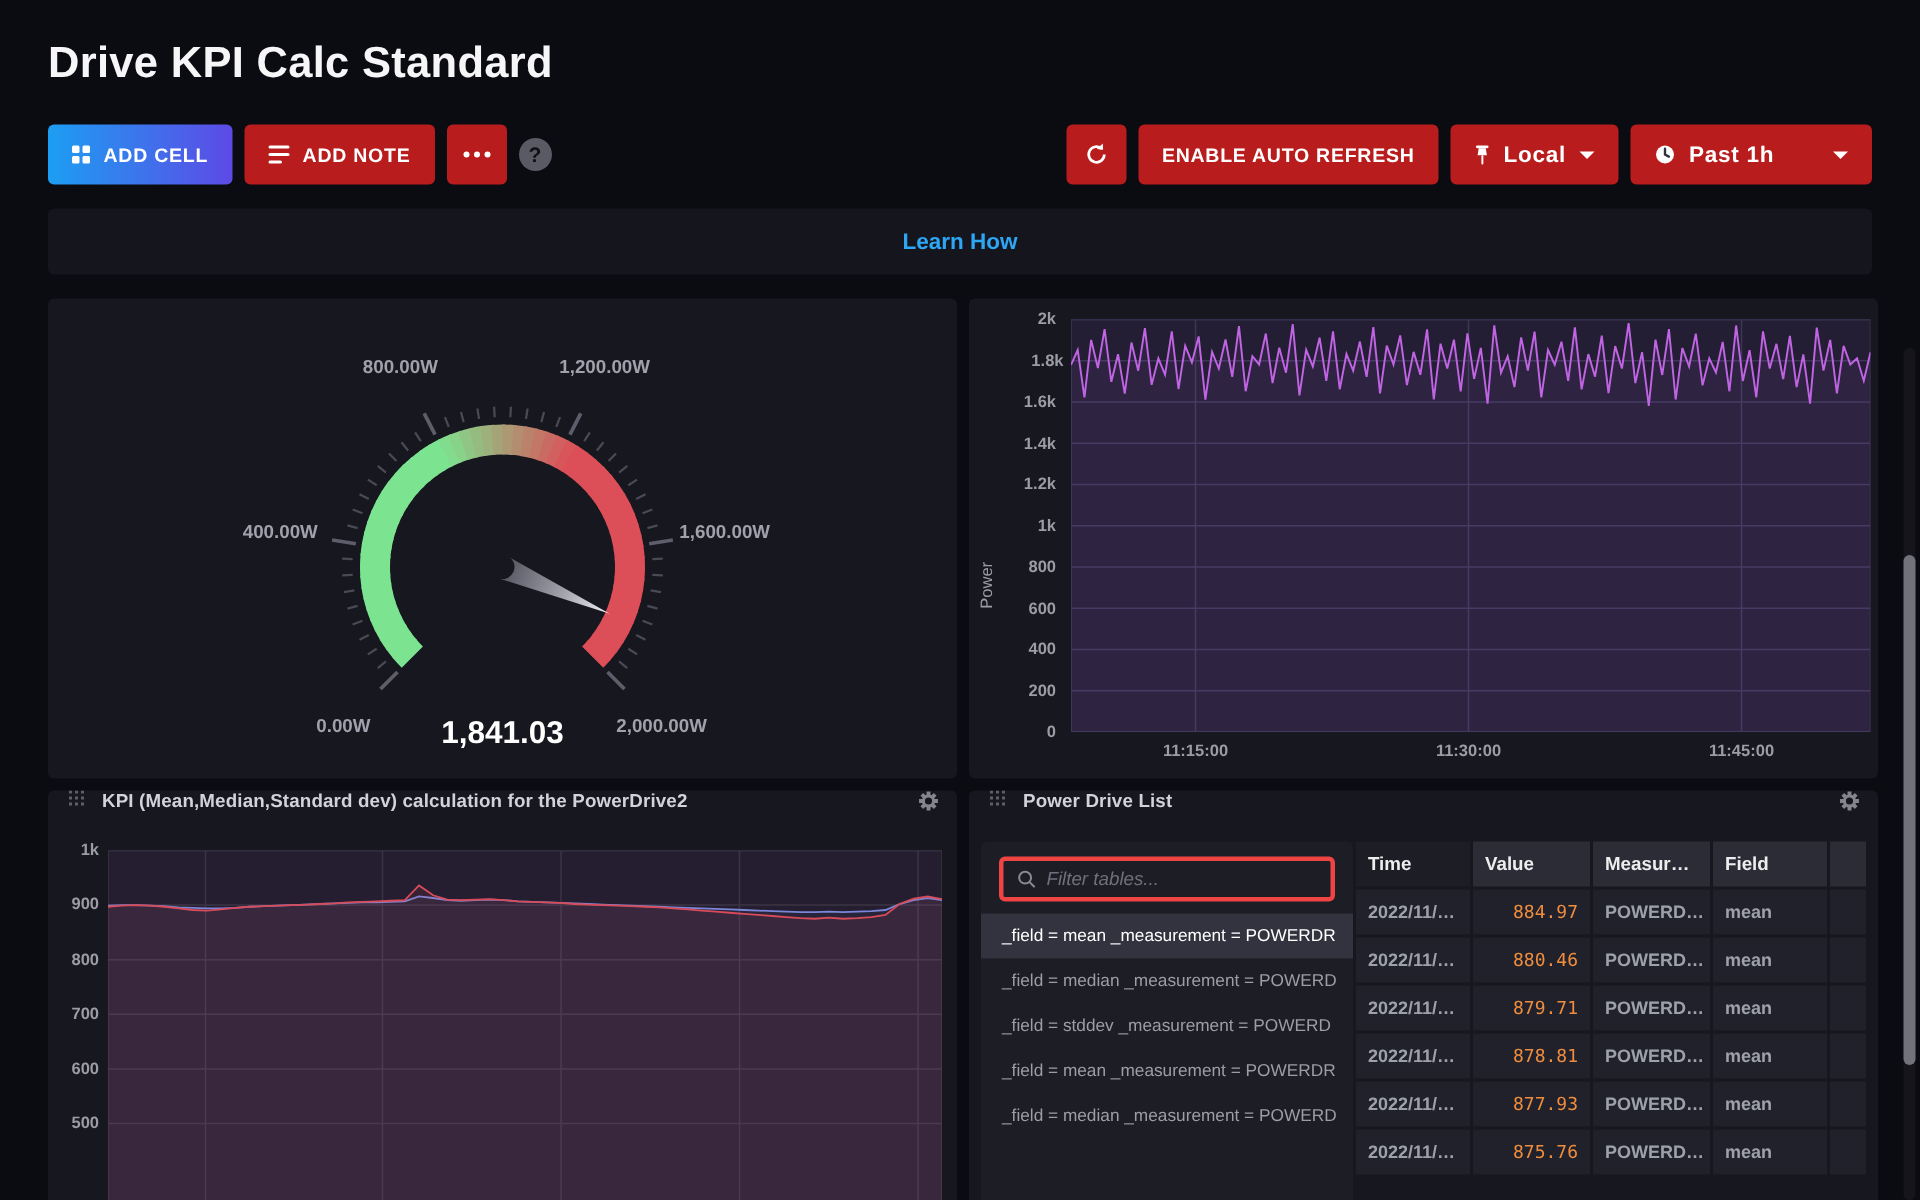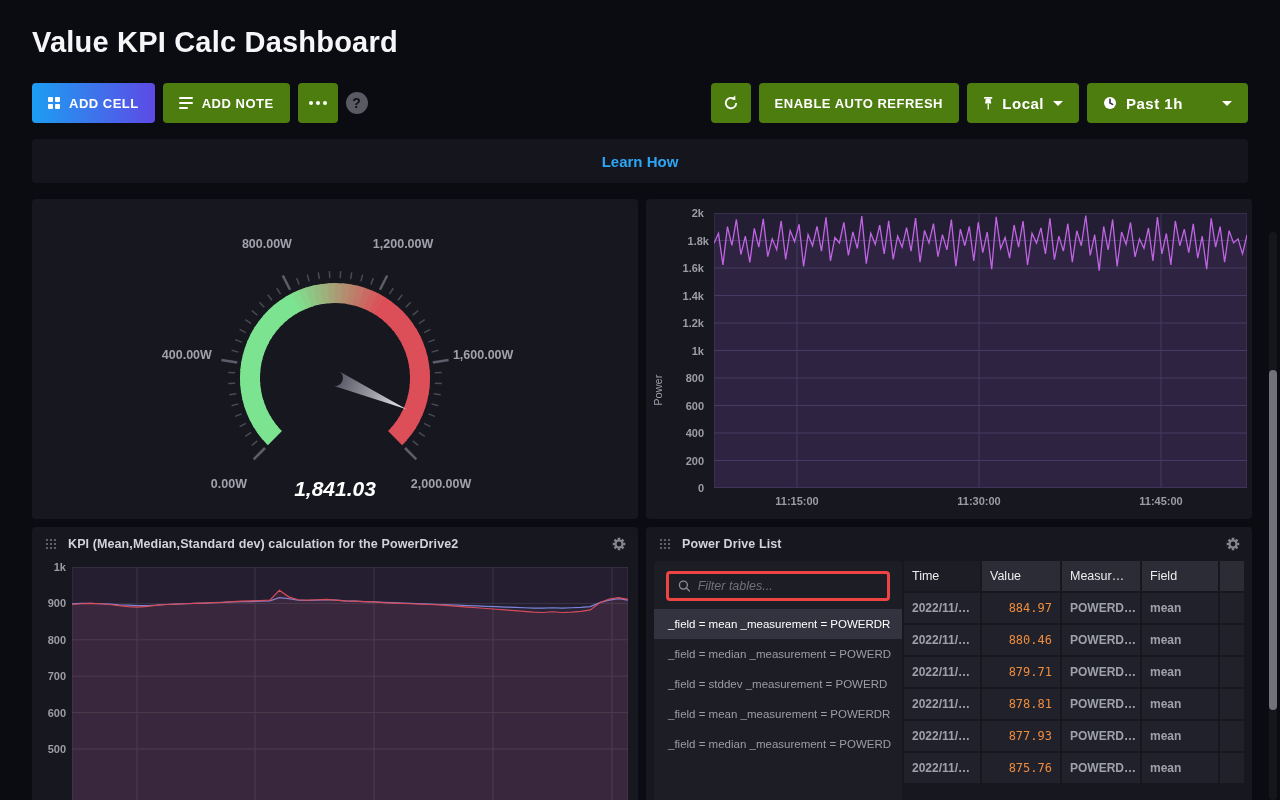--- a/index.html
+++ b/index.html
@@ -9,21 +9,21 @@
 
   
   .page-title { margin-top:26px; font-size:29px; font-weight:700; letter-spacing:.2px; color:#f6f6f8; }
 
   
   .toolbar { margin-top:24px; display:flex; align-items:center; height:40px; }
   .tb-left, .tb-right { display:flex; align-items:center; gap:8px; }
   .tb-right { margin-left:auto; }
   .btn { height:40px; border-radius:4px; display:inline-flex; align-items:center; justify-content:center;
          font-weight:700; font-size:13px; letter-spacing:.5px; color:#fff; cursor:pointer; border:none;
-         background:#4d7c0f; padding:0 16px; gap:9px; white-space:nowrap; }
+         background:#b91c1c; padding:0 16px; gap:9px; white-space:nowrap; }
   .btn-primary { background:linear-gradient(90deg,#1c9ef2,#5d4ae5); }
   .btn-square { width:40px; padding:0; }
   .cells-icon { display:grid; grid-template-columns:5px 5px; grid-template-rows:5px 5px; gap:2px; }
   .cells-icon i { background:#fff; border-radius:1px; }
   .note-icon { display:flex; flex-direction:column; gap:3px; }
   .note-icon i { height:2px; background:#fff; border-radius:1px; }
   .note-icon i:nth-child(1){width:14px;} .note-icon i:nth-child(2){width:14px;} .note-icon i:nth-child(3){width:9px;}
   .more-icon { display:flex; gap:3px; }
   .more-icon i { width:4px; height:4px; border-radius:50%; background:#fff; }
   .help-badge { width:22px; height:22px; border-radius:50%; background:#5a5a64; color:#101018;
@@ -36,30 +36,30 @@
 
   
   .notice { margin-top:16px; height:44px; background:#15151e; border-radius:4px;
             display:flex; align-items:center; justify-content:center; gap:7px;
             font-size:15px; font-weight:600; color:#84848f; }
   .notice a { color:#2da6f5; font-weight:700; text-decoration:none; cursor:pointer; }
 
   
   .grid { margin-top:16px; display:grid; grid-template-columns:606px 606px; grid-auto-rows:320px; gap:8px; }
   .panel { background:#17171f; border-radius:4px; position:relative; overflow:hidden; }
-  .panel-head { height:34px; display:flex; align-items:center; padding:0 12px; gap:11px; }
+  .panel-head { height:34px; display:flex; align-items:flex-start; padding:0 12px; gap:11px; }
   .panel-title { font-size:12.5px; font-weight:700; color:#d2d3da; letter-spacing:.1px; }
   .dots { width:2px; height:2px; background:#5f5f6a; display:inline-block; margin:0 9px 8px 2px;
           box-shadow:4px 0 #5f5f6a,8px 0 #5f5f6a,0 4px #5f5f6a,4px 4px #5f5f6a,8px 4px #5f5f6a,
                      0 8px #5f5f6a,4px 8px #5f5f6a,8px 8px #5f5f6a; cursor:grab; }
   .gear { margin-left:auto; cursor:pointer; display:flex; }
 
   
   .gauge-value { position:absolute; left:0; top:278px; width:100%; text-align:center;
-                 font-size:21px; font-weight:600; color:#fff;font-style:italic; }
+                 font-size:21px; font-weight:600; color:#fff; }
 
   
   .y-axis-label { position:absolute; left:6px; top:50%; transform:translateY(-50%);
                   writing-mode:vertical-rl; rotate:180deg; font-size:11px; color:#9b9ca6; }
   .tick { position:absolute; font-size:11px; font-weight:600; color:#9b9ca6; }
   .ytick { width:58px; text-align:right; }
   .xtick { width:90px; text-align:center; }
   .big-number { position:absolute; left:68px; top:40px; width:533px; text-align:center;
                 font-size:140px; font-weight:400; letter-spacing:-6px; color:#92EF85; pointer-events:none; }
 
@@ -71,34 +71,34 @@
                       font-style:italic; font-size:12.5px; width:100%; font-family:"Liberation Sans",sans-serif; }
   .filter-box input::placeholder { color:#70707d; }
   .list-items { margin-top:6px; }
   .list-item { height:30px; display:flex; align-items:center; padding:0 14px; font-size:11.5px; color:#9d9da8;
                white-space:nowrap; overflow:hidden; cursor:pointer; }
   .list-item.selected { background:#33333f; color:#fff; }
   .tablewrap { position:absolute; left:258px; top:34px; display:grid;
                grid-template-columns:76px 78px 78px 76px 24px; grid-auto-rows:30px; gap:2px; }
   .cell { background:#21212b; display:flex; align-items:center; padding:0 8px; font-size:12px; color:#9ea0ab;
           font-weight:600; overflow:hidden; white-space:nowrap; }
-  .cell.th { background:#2c2c37; color:#eceded; font-weight:400; font-size:12.5px;text-align:center; }
+  .cell.th { background:#2c2c37; color:#eceded; font-weight:700; font-size:12.5px;text-align:center; }
   .cell.th-sorted { background:#1d1d26; }
   .cell.val { font-family:"DejaVu Sans Mono",monospace; color:#ef8d3e; justify-content:flex-end; font-weight:400; font-size:12px; }
   .cell.empty { background:#21212b; }
 
   
   .scrollbar { position:absolute; right:3px; top:232px; bottom:0; width:8px; background:#15151b; border-radius:4px; }
   .scroll-thumb { position:absolute; top:138px; height:340px; width:8px; background:#72727a; border-radius:4px; cursor:pointer; }
 </style>
 </head>
 <body>
 
 <div class="container">
-  <h1 class="page-title">Value KPI Calc Dashboard</h1>
+  <h1 class="page-title">Drive KPI Calc Standard</h1>
 
   <div class="toolbar">
     <div class="tb-left">
       <button class="btn btn-primary">
         <span class="cells-icon">
             <i></i>
             <i></i>
             <i></i>
             <i></i>
           </span>

